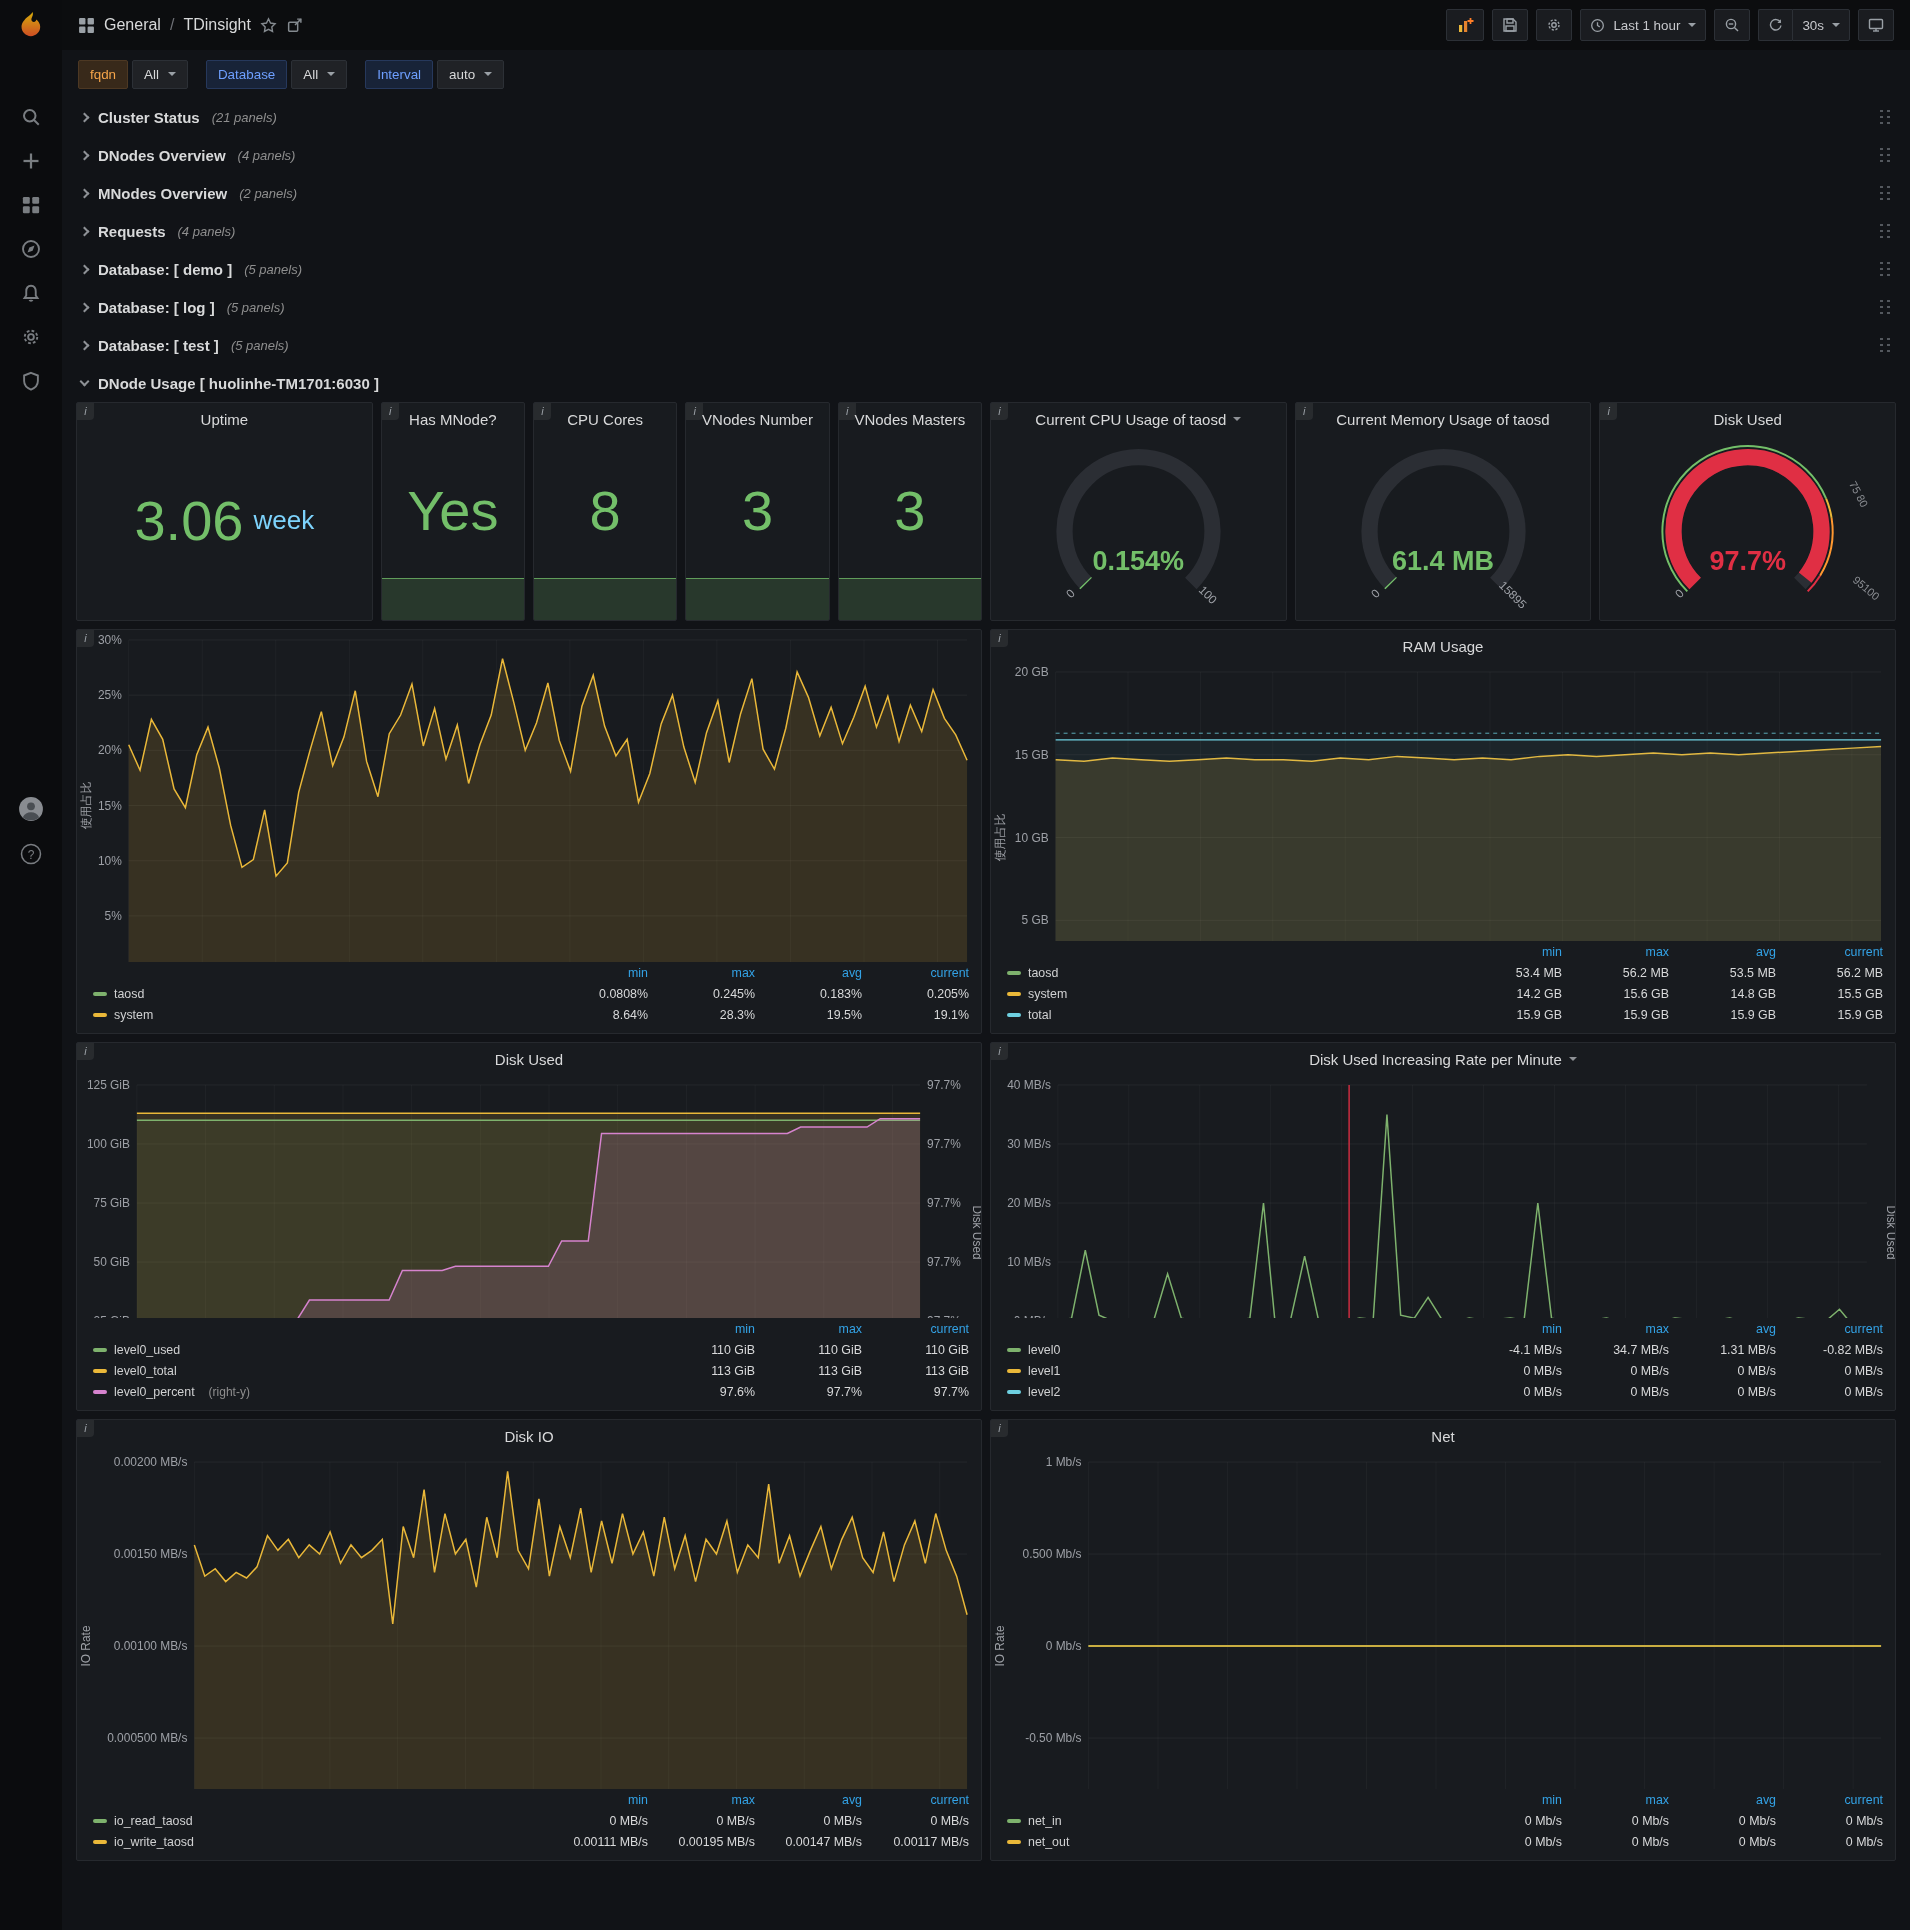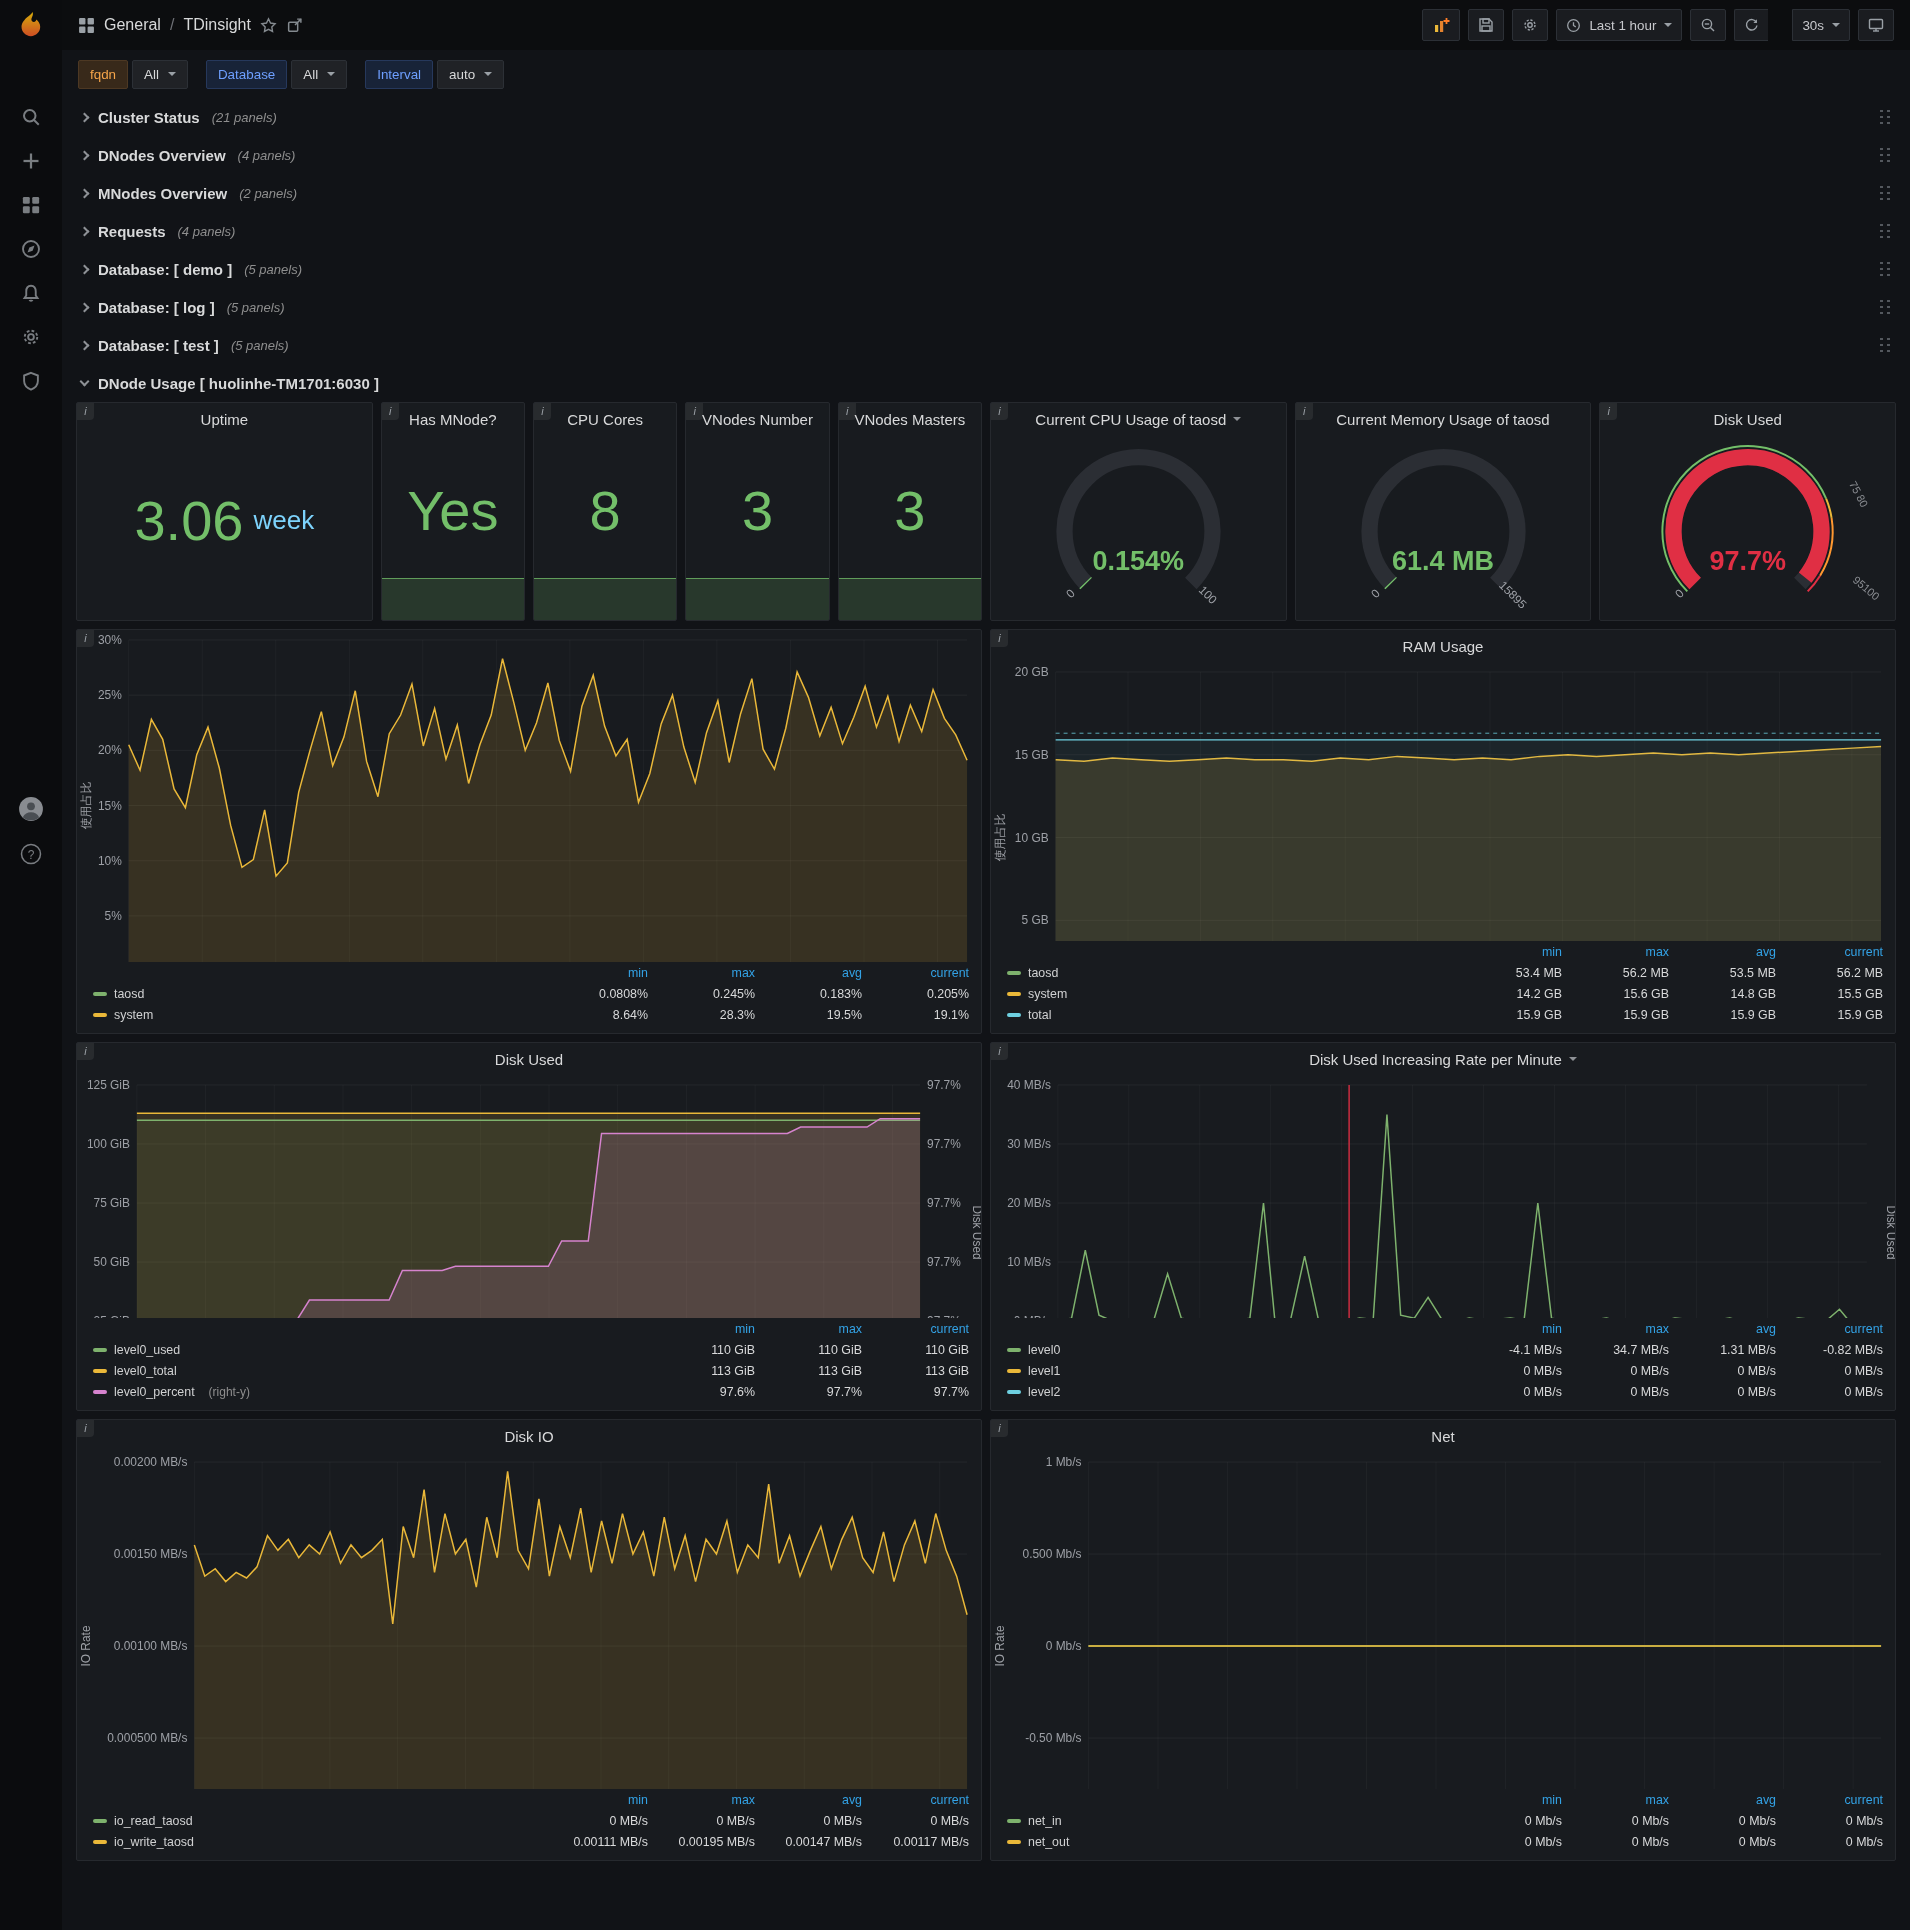--- a/index.html
+++ b/index.html
@@ -14,21 +14,21 @@
   .side-bottom{position:absolute;top:796px;left:0;right:0;display:flex;flex-direction:column;align-items:center;gap:20px;}
   .icon-btn{cursor:pointer;opacity:.85;}
 
   
   .navbar{position:absolute;left:62px;right:0;top:0;height:50px;background:#0c0d0f;display:flex;align-items:center;padding:0 16px;z-index:4;}
   .crumb{display:flex;align-items:center;gap:9px;font-size:16px;}
   .crumb .sep{color:#6e7076;}
   .crumb-txt{color:#d8d9da;cursor:pointer;}
   .nav-right{margin-left:auto;display:flex;gap:8px;align-items:center;}
   .tool-btn{height:32px;min-width:32px;display:flex;align-items:center;justify-content:center;gap:8px;background:#1a1c20;border:1px solid #2c3036;border-radius:2px;padding:0 9px;color:#c7c8cc;font-size:13.4px;cursor:pointer;}
-  .btn-join{display:flex;gap:24px;}
+  .btn-join{display:flex;}
   .btn-join .tool-btn:first-child{border-radius:2px 0 0 2px;border-right:none;}
   .btn-join .tool-btn:last-child{border-radius:0 2px 2px 0;}
   .caret{width:0;height:0;border-left:4px solid transparent;border-right:4px solid transparent;border-top:4px solid #9aa0a6;display:inline-block;}
 
   
   .varbar{position:absolute;left:62px;right:0;top:50px;height:48px;display:flex;align-items:center;padding:0 16px;gap:18px;}
   .vargroup{display:flex;gap:4px;align-items:flex-start;}
   .chip{height:29px;display:flex;align-items:center;padding:0 11px;border-radius:2px;font-size:13.4px;font-weight:500;gap:9px;}
   .chip-label-orange{background:#38291a;color:#f6a54a;border:1px solid #4d3823;}
   .chip-label-blue{background:#182338;color:#6e9fff;border:1px solid #26385c;}

